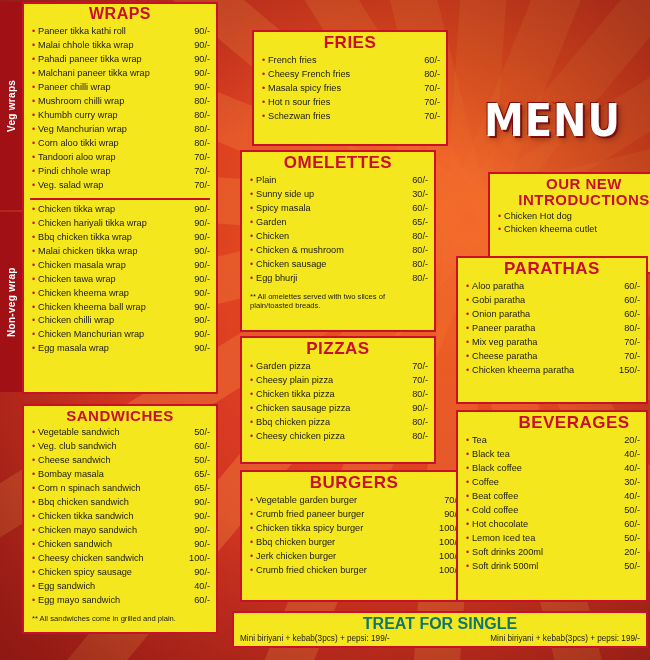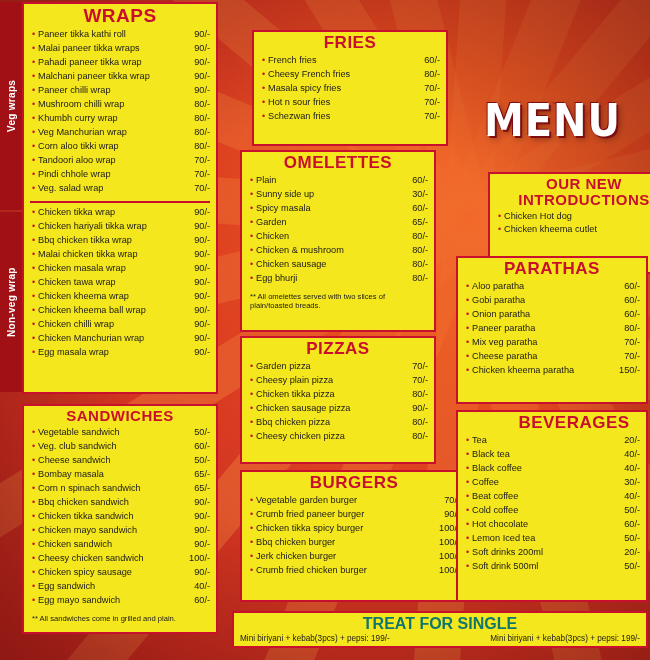--- a/index.html
+++ b/index.html
@@ -197,30 +197,30 @@
 <div class="menu-word"><span class="inner">MENU</span></div>
 
 <div class="tab" style="left:0px; top:2px; width:22px; height:208px;">
   <span>Veg wraps</span>
 </div>
 <div class="tab" style="left:0px; top:212px; width:22px; height:180px;">
   <span>Non-veg wrap</span>
 </div>
 
 <div class="panel" style="left:22px; top:2px; width:196px; height:392px;">
-  <div class="panel-title" style="font-size:19px;">WRAPS</div>
+  <div class="panel-title" style="font-size:16px;">WRAPS</div>
   <ul class="items">
     <li>
         <span class="bullet">•</span>
         <span class="nm">Paneer tikka kathi roll</span>
         <span class="pr">90/-</span>
       </li>
     <li>
         <span class="bullet">•</span>
-        <span class="nm">Malai paneer tikka wraps</span>
+        <span class="nm">Malai chhole tikka wrap</span>
         <span class="pr">90/-</span>
       </li>
     <li>
         <span class="bullet">•</span>
         <span class="nm">Pahadi paneer tikka wrap</span>
         <span class="pr">90/-</span>
       </li>
     <li>
         <span class="bullet">•</span>
         <span class="nm">Malchani paneer tikka wrap</span>

